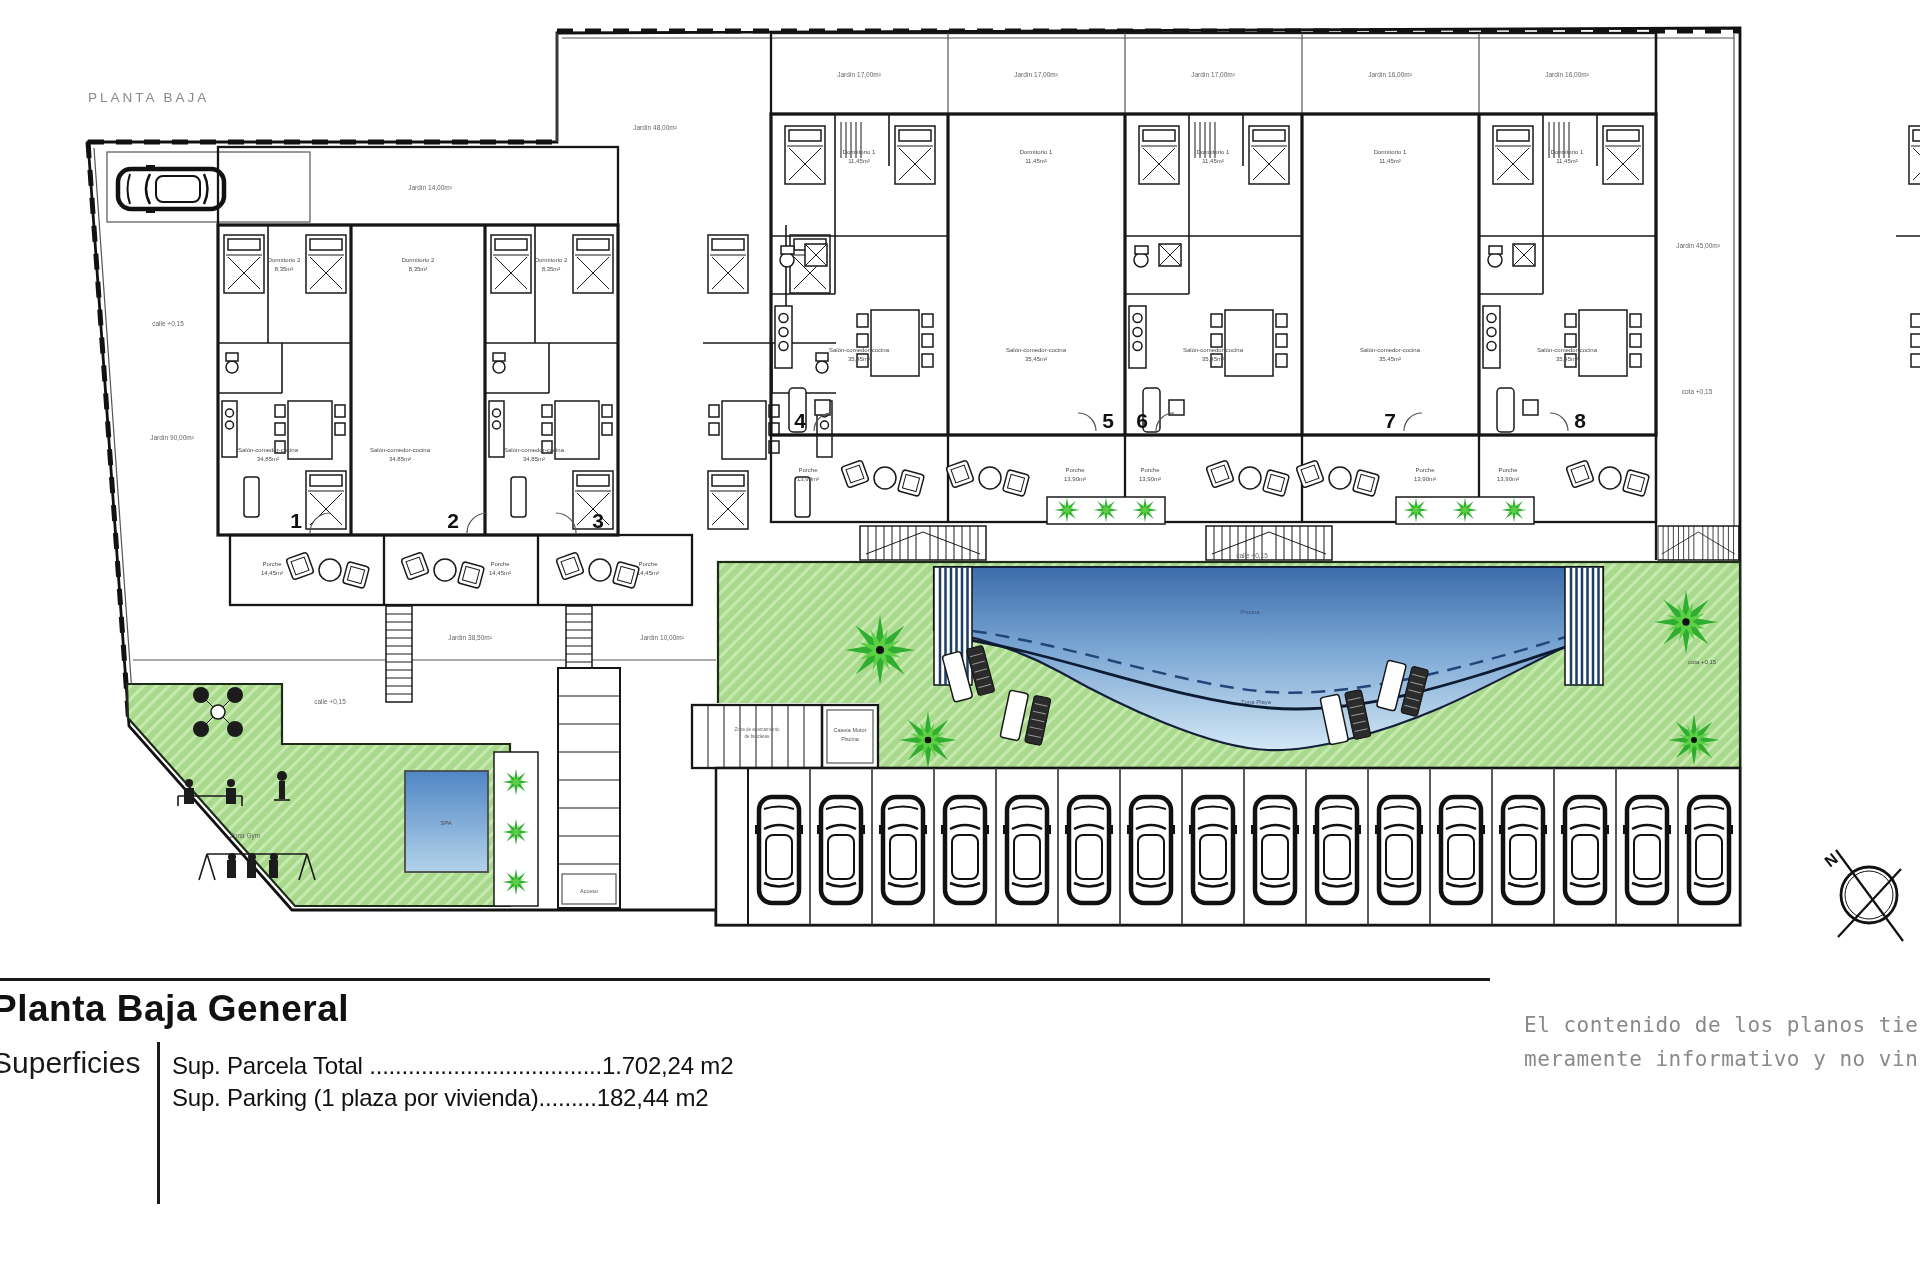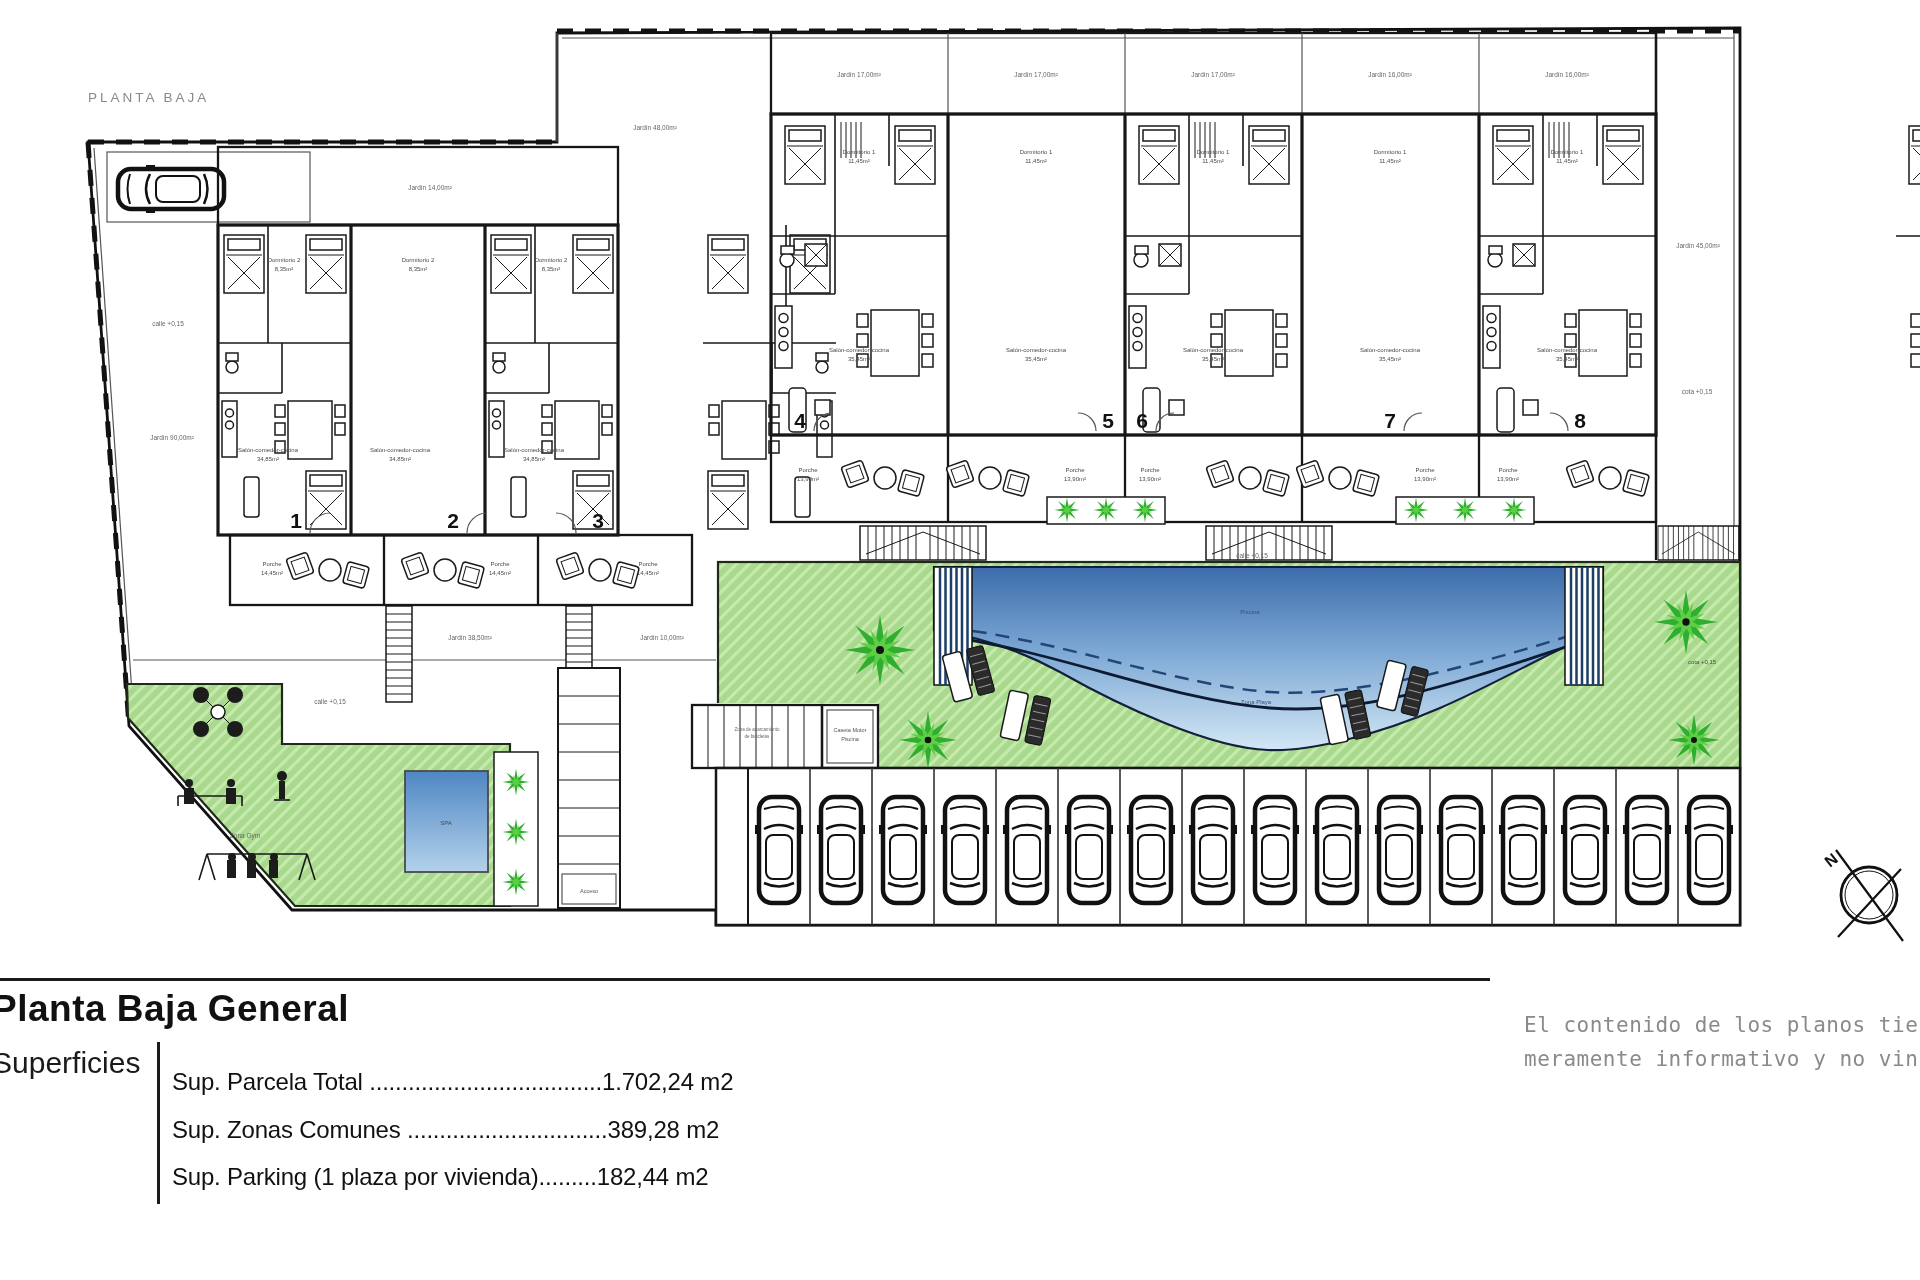--- a/index.html
+++ b/index.html
@@ -18,21 +18,21 @@
   .bnd{fill:none;stroke:#111;stroke-width:2.8;}
   .dash{fill:none;stroke:#111;stroke-width:5;stroke-dasharray:16 12;}
   .grassbrd{stroke:#1d2b18;stroke-width:2.2;}
   .num{font-size:21px;font-weight:bold;fill:#111;text-anchor:middle;}
   .t45{font-size:4.5px;fill:#666;text-anchor:middle;}
   .t55{font-size:5.5px;fill:#555;text-anchor:middle;}
   .t6{font-size:6px;fill:#4a4a4a;text-anchor:middle;}
   .t65{font-size:6.5px;fill:#666;text-anchor:middle;}
   .site{font-size:13.5px;fill:#8a8a8a;letter-spacing:3px;}
   .pool-t{fill:#3b4f78;}
-  .leader{white-space:pre;margin-top:16px;}
+  .leader{white-space:pre;}
   .legend-hr{position:absolute;left:0;top:978px;width:1490px;height:3px;background:#1a1a1a;}
   .legend-heading{position:absolute;left:-8px;top:988px;font-size:37px;font-weight:bold;color:#111;letter-spacing:.5px;}
   .legend-sup{position:absolute;left:-8px;top:1046px;font-size:30px;color:#1a1a1a;}
   .legend-div{position:absolute;left:157px;top:1042px;width:2.5px;height:162px;background:#1a1a1a;}
   .legend-rows{position:absolute;left:172px;top:1050px;color:#111;}
   .legend-rows div{font-size:24px;line-height:31.5px;letter-spacing:-0.2px;}
   .disclaimer{position:absolute;left:1524px;top:1008px;color:#8a8a8a;
      font-family:"DejaVu Sans Mono",monospace;font-size:21px;line-height:34px;white-space:nowrap;letter-spacing:.5px;}
 </style>
 </head>
@@ -510,21 +510,20 @@
     <text x="1830" y="868" font-size="16" font-weight="bold" fill="#111" transform="rotate(-38 1830 868)">N</text>
   </g>
 </svg>
 
 <div class="legend-hr"></div>
 <div class="legend-heading">Planta Baja General</div>
 <div class="legend-sup">Superficies</div>
 <div class="legend-div"></div>
 <div class="legend-rows">
   <div class="leader">Sup. Parcela Total ....................................1.702,24 m2</div>
-  <div class="leader">Sup. Zonas Comunes ...............................389,28 m2</div>
   <div class="leader">Sup. Parking (1 plaza por vivienda).........182,44 m2</div>
 </div>
 <div class="disclaimer">
   <div>El contenido de los planos tiene valor</div>
   <div>meramente informativo y no vinculante</div>
 </div>
 
 </div>
 
 </body></html>

